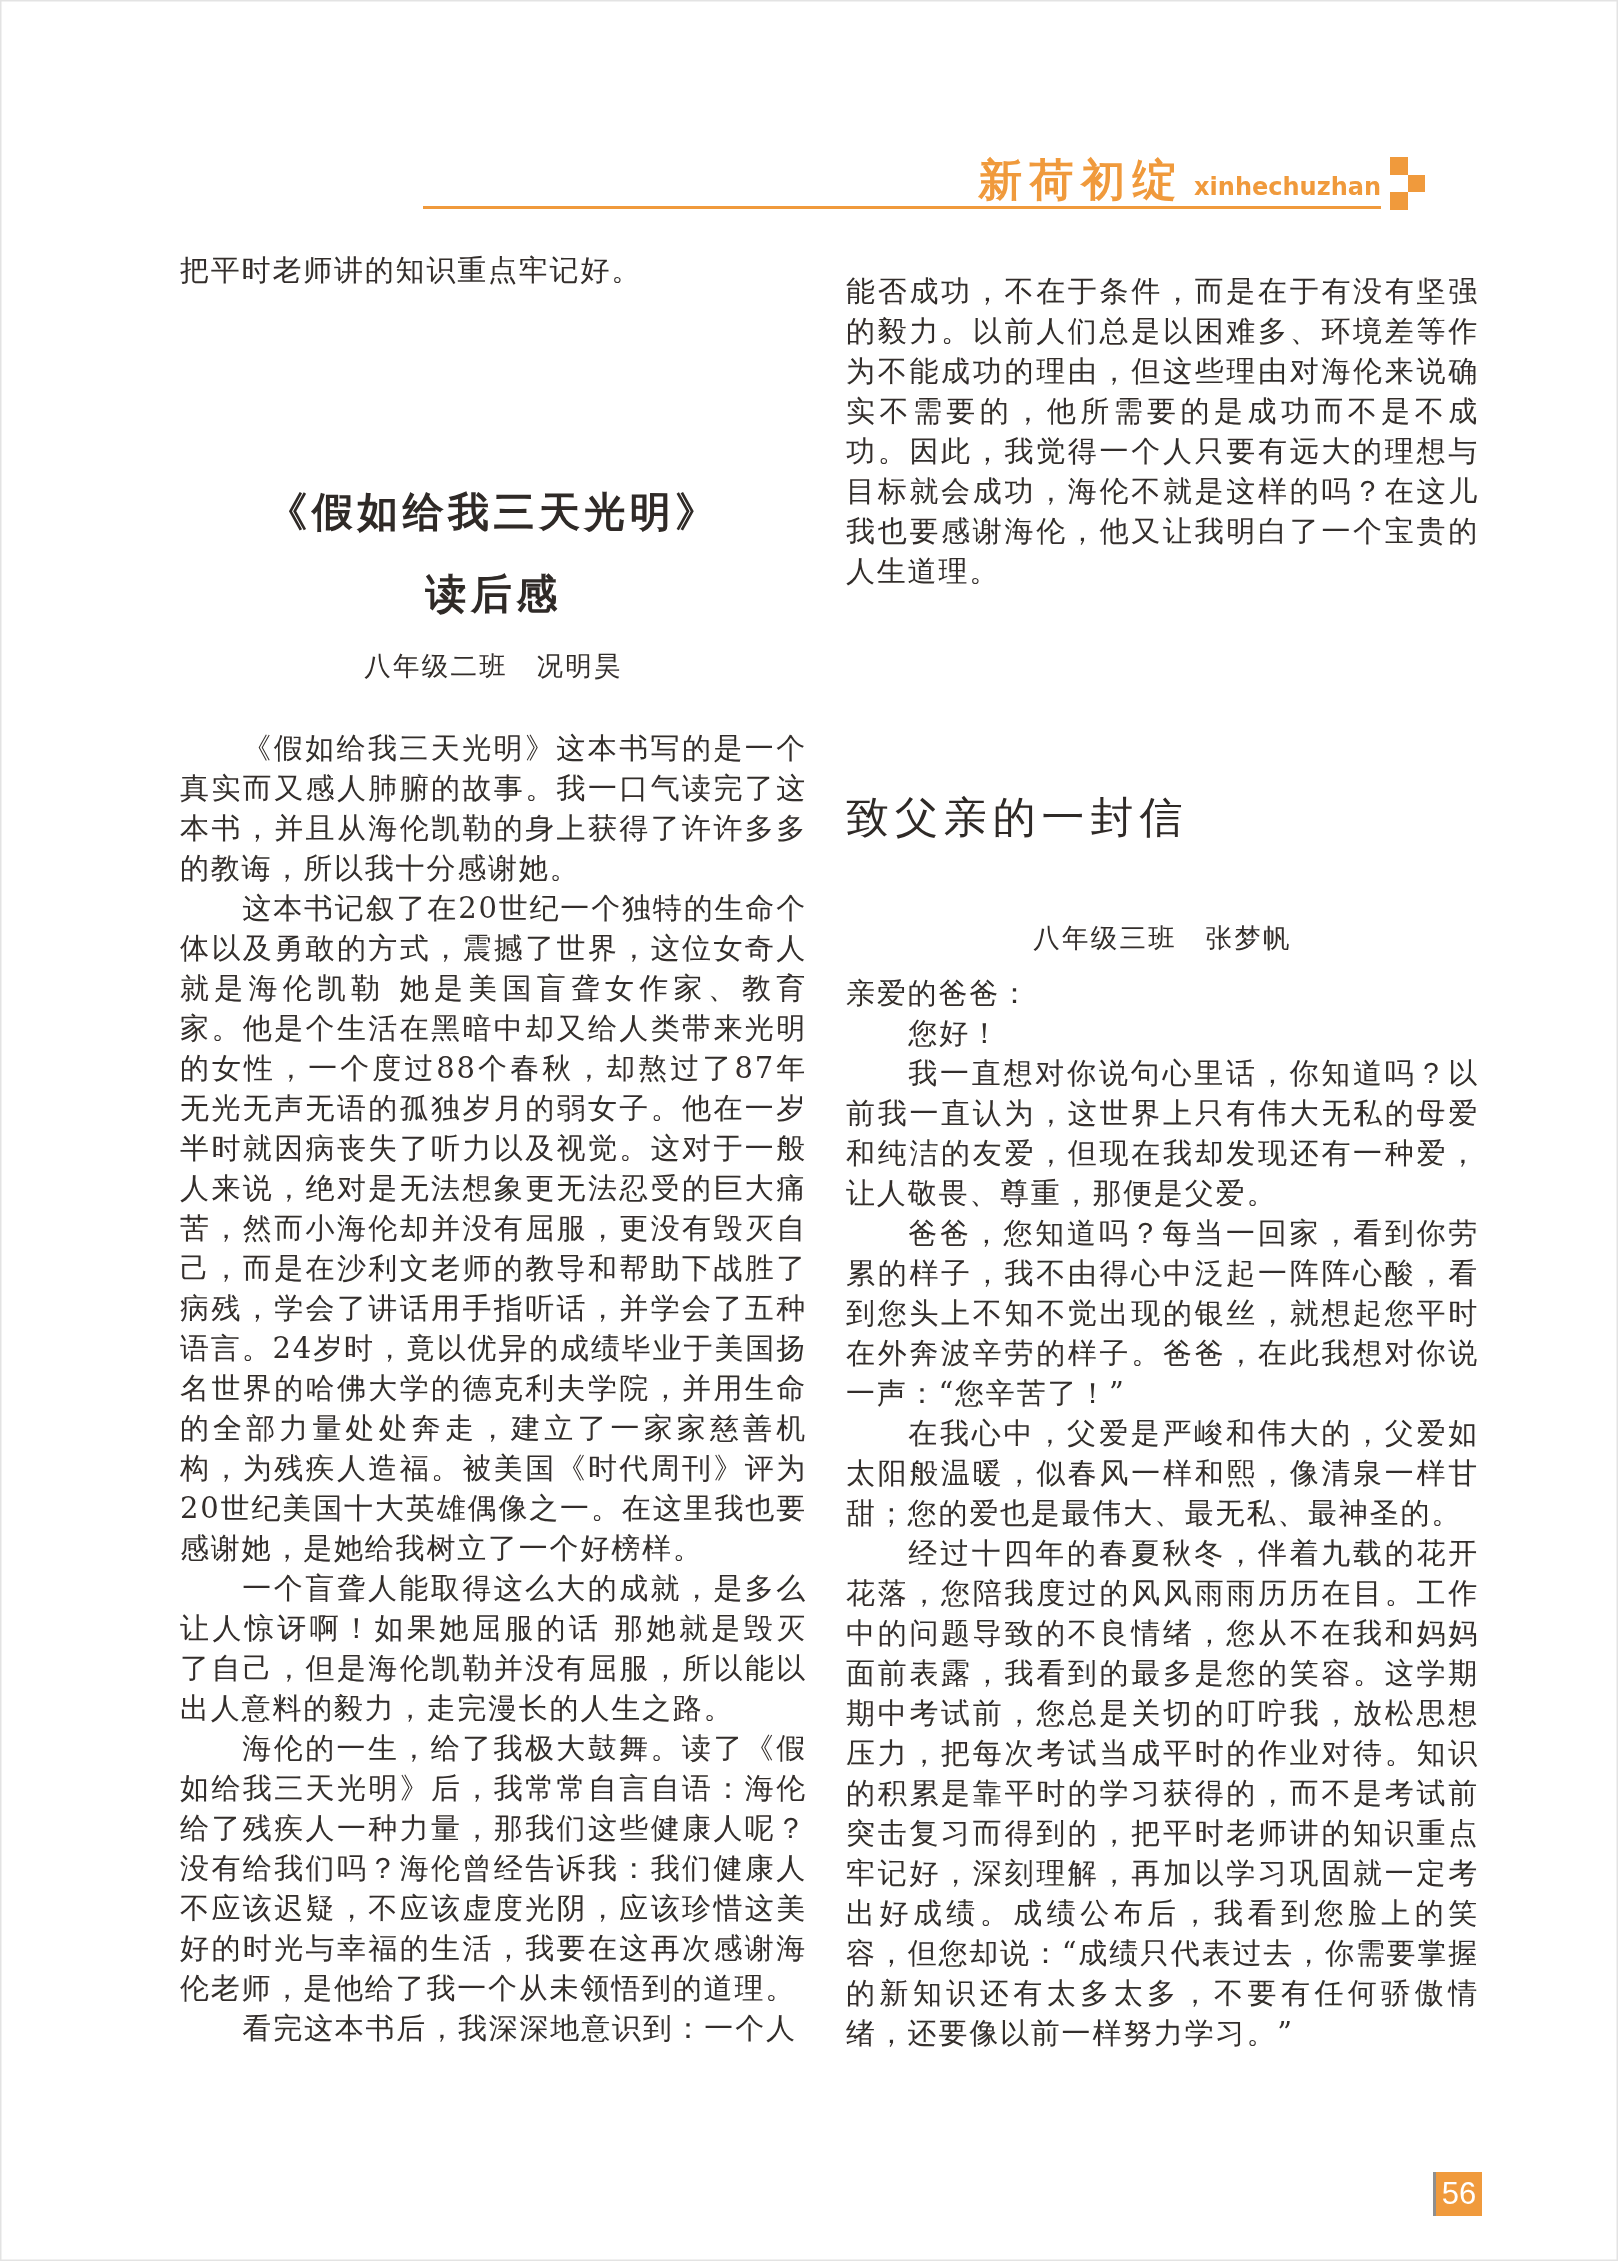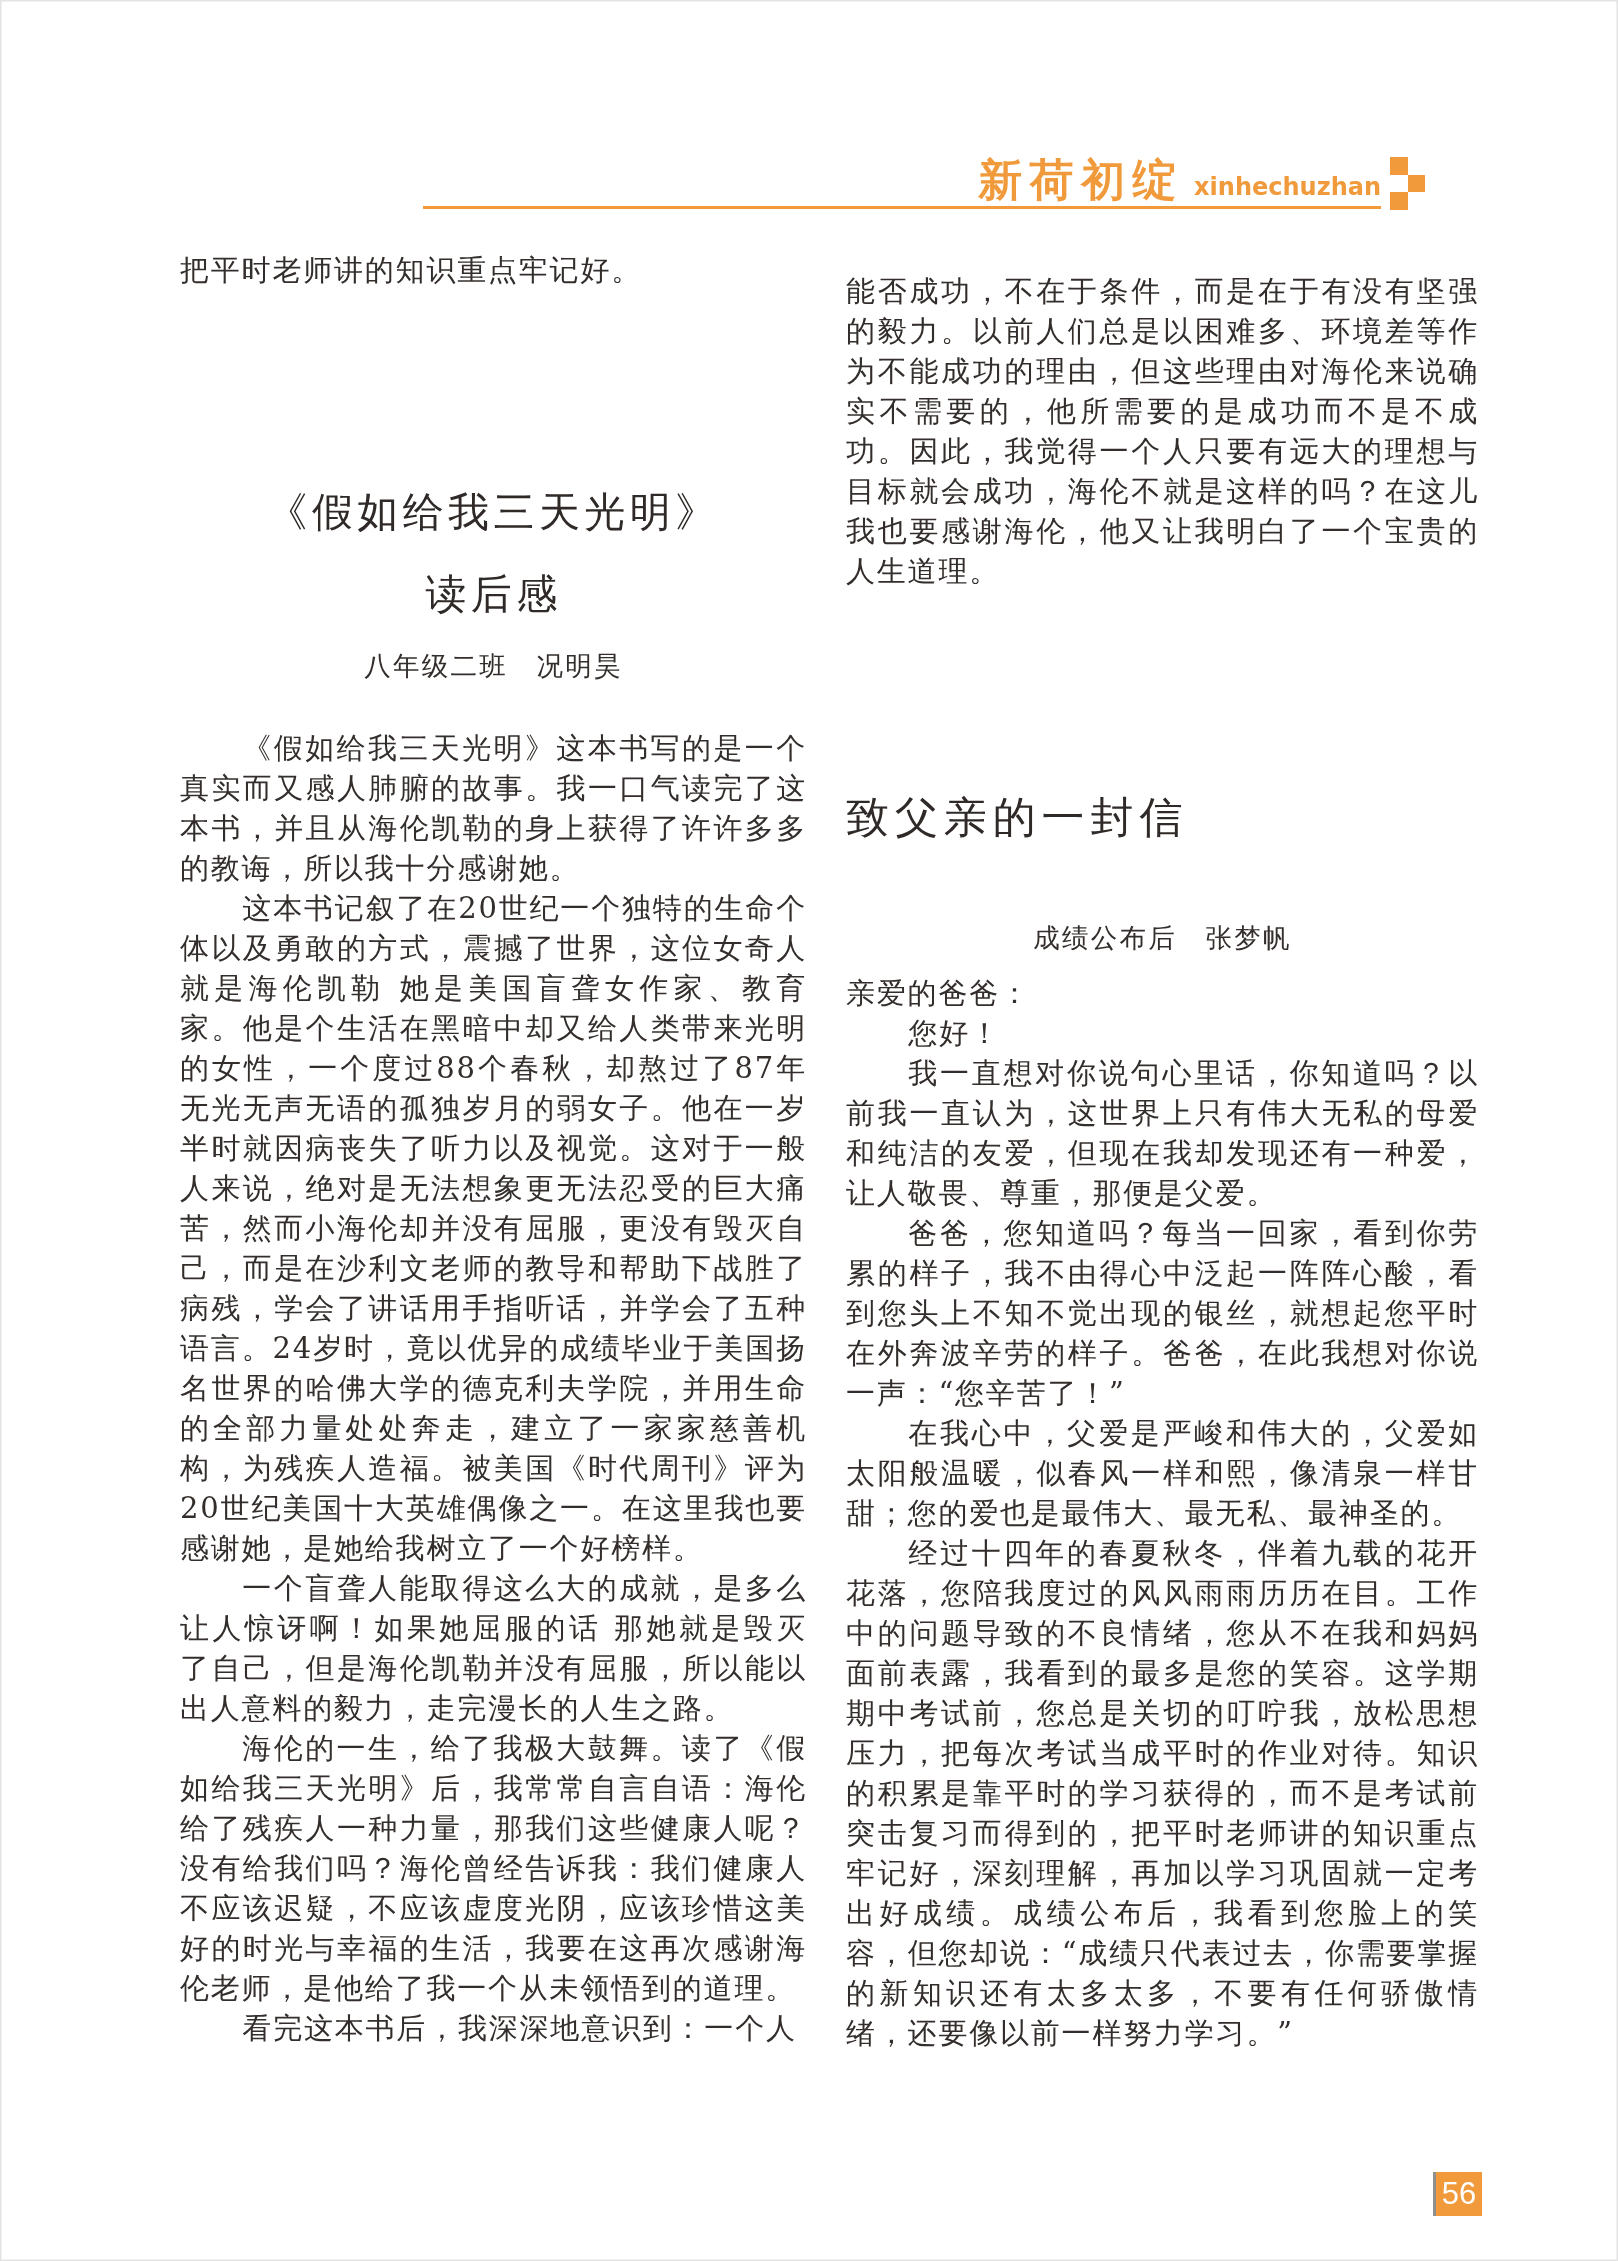--- a/index.html
+++ b/index.html
@@ -65,21 +65,21 @@
     color: #332e2b;
   }
   .para { text-indent: 2.15em; }
   .no-indent { text-indent: 0; }
 
   .leading-line   { position: absolute; top: 250px; left: 0; right: 0; }
   .article-title {
     position: absolute; top: 471px; left: 0; right: 0;
     text-align: center;
     font-size: 41px;
-    font-weight: normal;
+    font-weight: bold;
     letter-spacing: 4.4px;
     line-height: 82px;
     color: #2f2a27;
   }
   .byline {
     position: absolute; left: 0; right: 0;
     text-align: center;
     font-size: 26.5px;
     letter-spacing: 2.2px;
     color: #332e2b;
@@ -146,21 +146,21 @@
       </div>
   </div>
 
   <div class="col col-right">
     <div class="body-text cont-block">
         <p class="para no-indent">能否成功，不在于条件，而是在于有没有坚强的毅力。以前人们总是以困难多、环境差等作为不能成功的理由，但这些理由对海伦来说确实不需要的，他所需要的是成功而不是不成功。因此，我觉得一个人只要有远大的理想与目标就会成功，海伦不就是这样的吗？在这儿我也要感谢海伦，他又让我明白了一个宝贵的人生道理。</p>
       </div>
 
     <h2 class="article-title-2">致父亲的一封信</h2>
 
-    <div class="byline byline-right">成绩公布后　张梦帆</div>
+    <div class="byline byline-right">八年级三班　张梦帆</div>
 
     <div class="body-text letter-block">
       <p class="para no-indent">亲爱的爸爸：</p>
       <div>
           <p class="para">您好！</p>
           <p class="para">我一直想对你说句心里话，你知道吗？以前我一直认为，这世界上只有伟大无私的母爱和纯洁的友爱，但现在我却发现还有一种爱，让人敬畏、尊重，那便是父爱。</p>
           <p class="para">爸爸，您知道吗？每当一回家，看到你劳累的样子，我不由得心中泛起一阵阵心酸，看到您头上不知不觉出现的银丝，就想起您平时在外奔波辛劳的样子。爸爸，在此我想对你说一声：“您辛苦了！”</p>
           <p class="para">在我心中，父爱是严峻和伟大的，父爱如太阳般温暖，似春风一样和熙，像清泉一样甘甜；您的爱也是最伟大、最无私、最神圣的。</p>
           <p class="para">经过十四年的春夏秋冬，伴着九载的花开花落，您陪我度过的风风雨雨历历在目。工作中的问题导致的不良情绪，您从不在我和妈妈面前表露，我看到的最多是您的笑容。这学期期中考试前，您总是关切的叮咛我，放松思想压力，把每次考试当成平时的作业对待。知识的积累是靠平时的学习获得的，而不是考试前突击复习而得到的，把平时老师讲的知识重点牢记好，深刻理解，再加以学习巩固就一定考出好成绩。成绩公布后，我看到您脸上的笑容，但您却说：“成绩只代表过去，你需要掌握的新知识还有太多太多，不要有任何骄傲情绪，还要像以前一样努力学习。”</p>
         </div>

